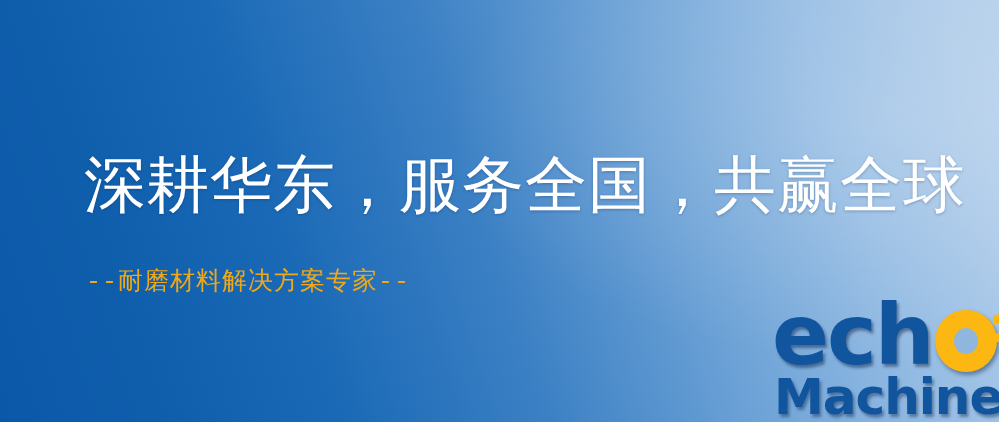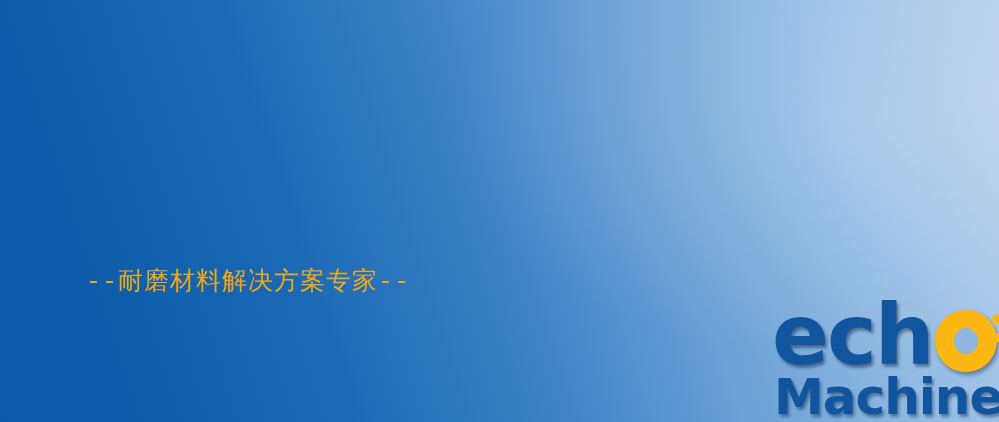--- a/index.html
+++ b/index.html
@@ -135,20 +135,21 @@
     color: #12559f;
     text-shadow: 2px 3px 3px rgba(0,25,60,0.40);
     white-space: nowrap;
   }
 </style>
 </head>
 <body>
 
 <div id="banner">
 
+  <div class="headline">深耕华东，服务全国，共赢全球</div>
 
   <div class="subheadline">--耐磨材料解决方案专家--</div>
 
   <div class="logo">
 
     <div class="logo-wordmark">
       <span class="logo-ech">ech</span><span class="logo-o"><span class="logo-o-ring"></span><svg class="logo-waves" viewBox="0 0 58 58">
           <path d="M8 50 A 34 34 0 0 0 42 16" fill="none" stroke="#fcb713" stroke-width="9" stroke-linecap="butt"></path>
           <path d="M8 32 A 16 16 0 0 0 24 16" fill="none" stroke="#fcb713" stroke-width="9" stroke-linecap="butt"></path>
         </svg></span>

